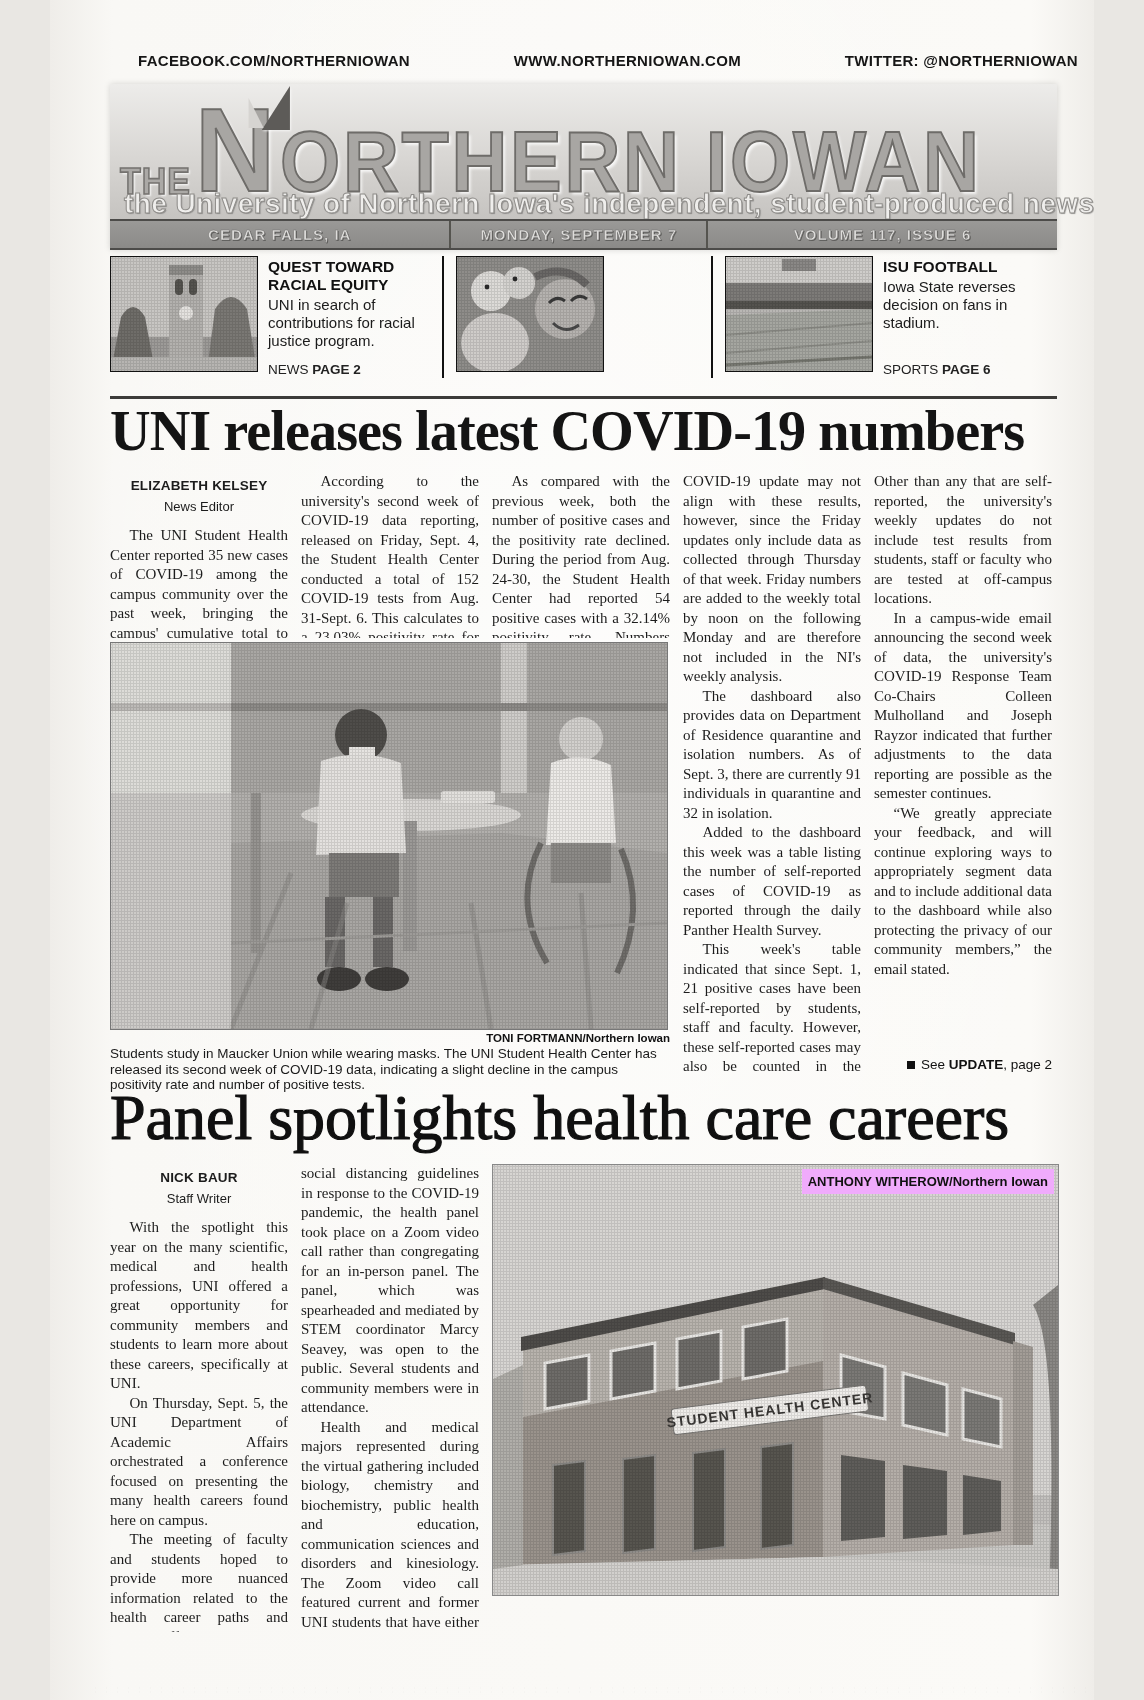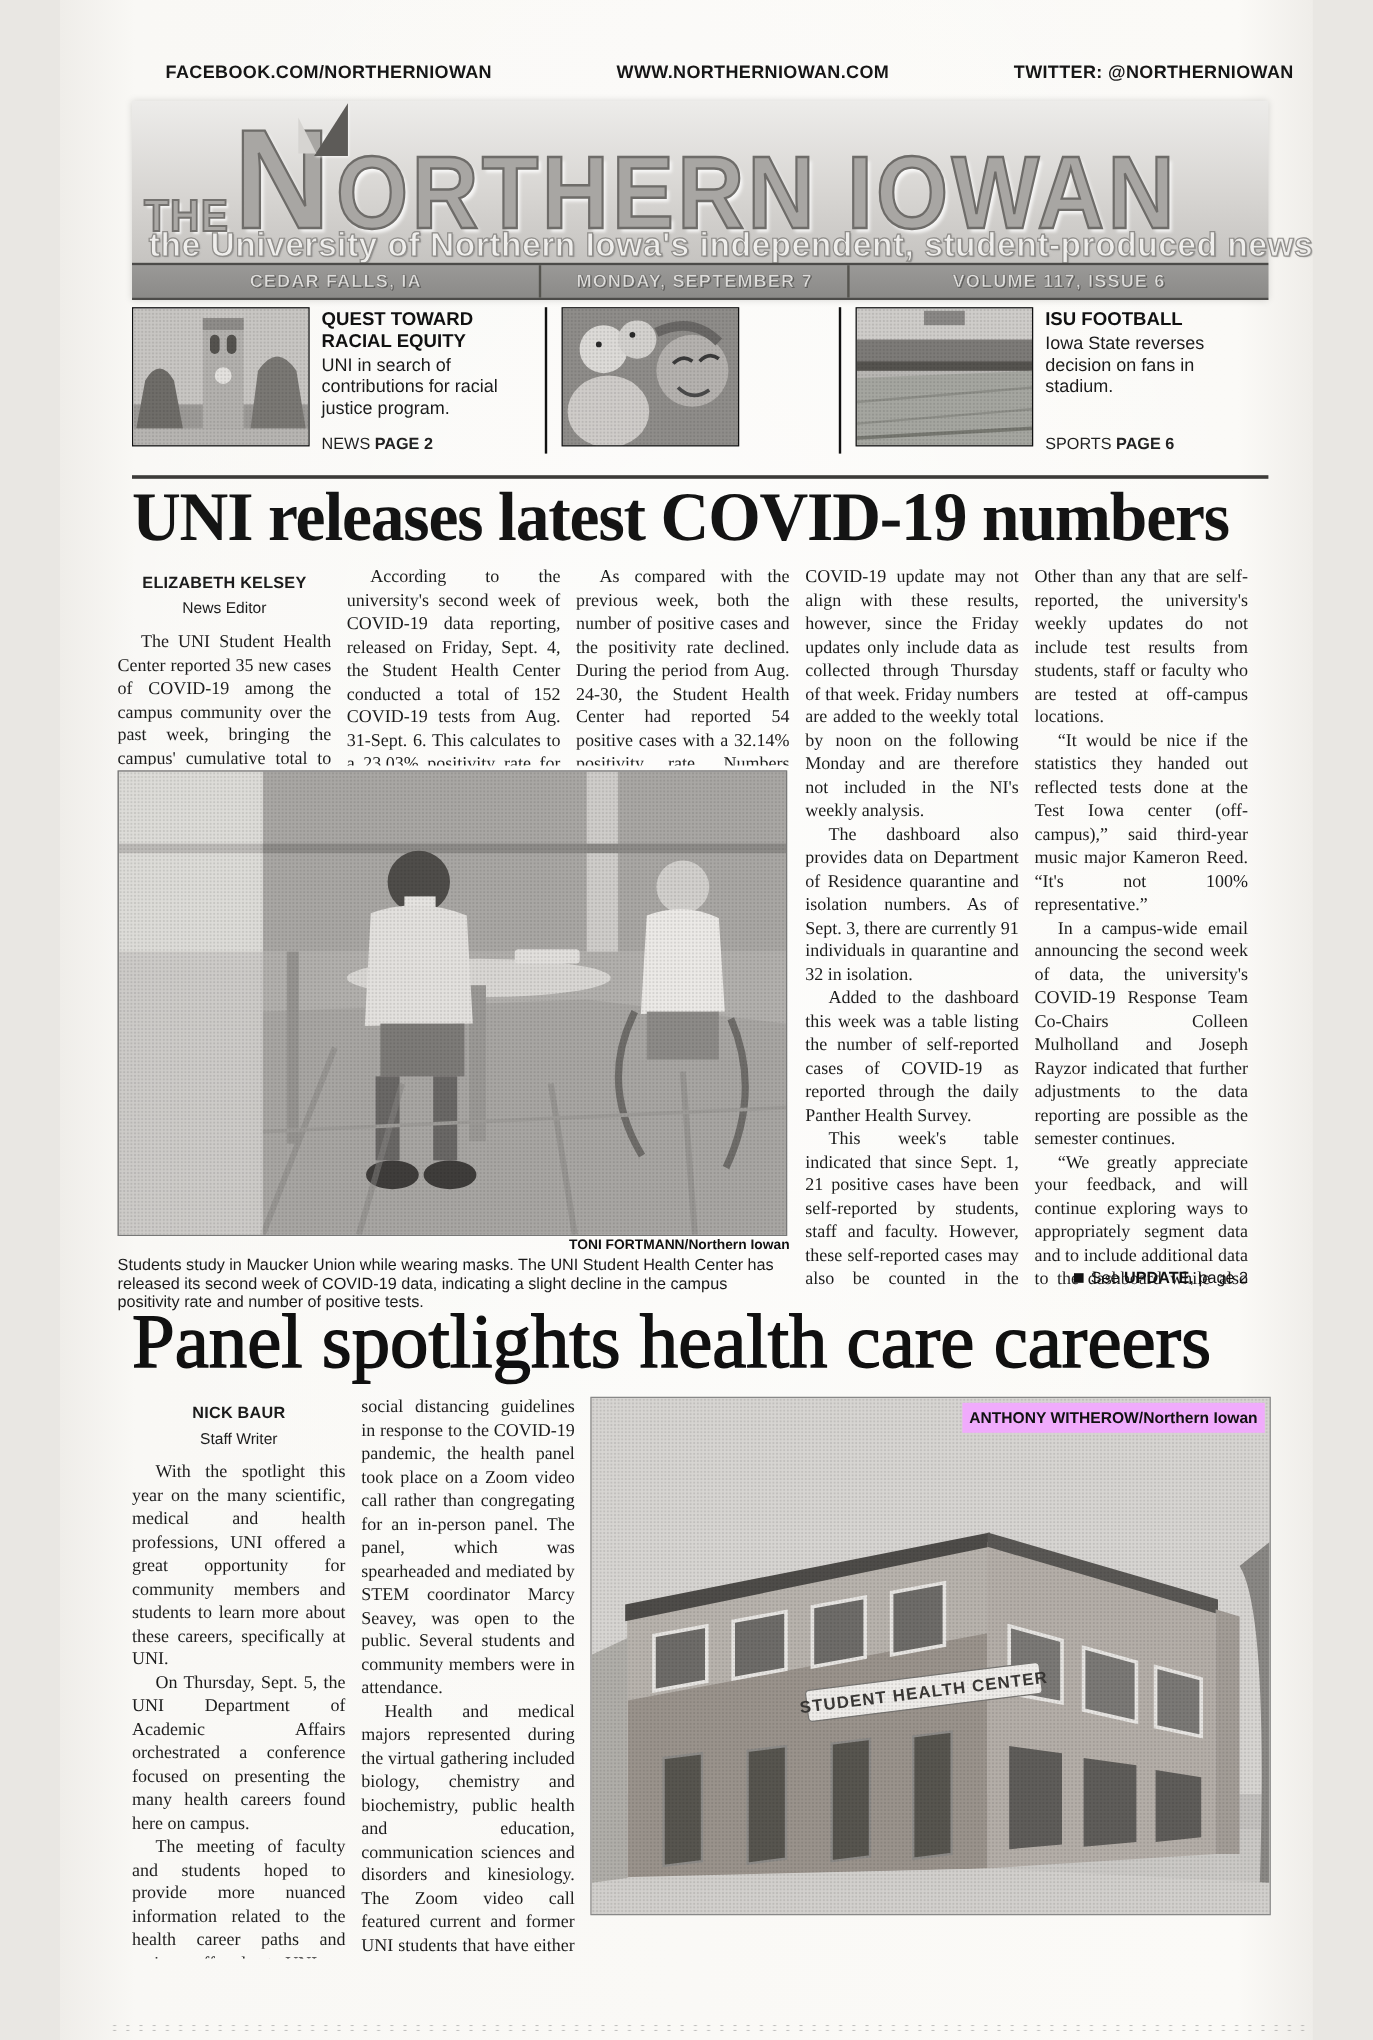--- a/index.html
+++ b/index.html
@@ -42,31 +42,31 @@
     color:#dedddb; text-shadow:1px 1px 0 #5f5e5c; -webkit-text-stroke:.4px #6f6e6c;}
   .infobar .cell + .cell{border-left:2px solid #55544f;}
   .c1{width:36%;} .c2{width:27%;} .c3{width:37%;}
   
   .teasers{position:absolute; top:256px; left:60px; width:947px; height:122px; display:flex;}
   .teaser{flex:1; display:flex; position:relative;}
   .teaser + .teaser{border-left:2px solid #111; padding-left:12px; margin-left:0px;}
   .thumb{width:146px; height:114px; border:1.5px solid #111; flex:none; position:relative; overflow:hidden; background:#bbb;}
   .halftone::after{content:""; position:absolute; inset:0;
     background-image:radial-gradient(rgba(0,0,0,.10) 1px, transparent 1.2px); background-size:3px 3px; pointer-events:none;}
-  .tz{padding:2px 16px 0 10px; display:flex; flex-direction:column; width:170px;}
+  .tz{padding:2px 4px 0 10px; display:flex; flex-direction:column; width:170px;}
   .tz .ttl{font-family:"Liberation Sans", sans-serif; font-weight:bold; font-size:15.5px; line-height:18px; color:#111;}
   .tz .blb{font-family:"Liberation Sans", sans-serif; font-size:15px; line-height:18px; color:#1b1b1b; margin-top:2px;}
   .tz .sec{margin-top:auto; font-family:"Liberation Sans", sans-serif; font-size:13.5px; color:#222; padding-bottom:1px;}
   .tz .sec b{font-weight:bold;}
   .rule-top{position:absolute; top:396px; left:60px; width:947px; height:2.5px; background:#3c3b39;}
   
   .a1-head{position:absolute; top:402px; left:60px; width:947px; text-align:left;
     font-family:"Liberation Serif", serif; font-weight:bold; font-size:58px; line-height:58px; color:#141414;
     transform:scaleX(.97); transform-origin:left; letter-spacing:-1px; white-space:nowrap;}
-  .a1-body{position:absolute; top:472px; left:48px; width:947px; display:flex; gap:13px;}
+  .a1-body{position:absolute; top:472px; left:60px; width:947px; display:flex; gap:13px;}
   .acol{width:178px; flex:none; font-size:15px; line-height:19.5px; text-align:justify; overflow:hidden;}
   .acol p{margin:0; text-indent:1.3em;}
   .acol p.cont{text-indent:0;}
   .a1-left{width:560px; flex:none;}
   .a1-toprow{display:flex; gap:13px; height:166px; overflow:hidden;}
   .byline{text-align:center; font-family:"Liberation Sans", sans-serif; margin:4px 0 10px 0;}
   .byline .nm{font-weight:bold; font-size:13.5px; letter-spacing:.2px;}
   .byline .rl{font-size:13px; margin-top:1px;}
   .photo1{position:relative; width:556px; height:386px; border:1px solid #777; margin-top:4px; background:#b9b7b4; overflow:hidden;}
   .credit{font-family:"Liberation Sans", sans-serif; font-weight:bold; font-size:11.5px; text-align:right; margin-top:2px; color:#111;}
@@ -239,21 +239,20 @@
 
     <div class="acol tallcol">
       <p class="cont">COVID-19 update may not align with these results, however, since the Friday updates only include data as collected through Thursday of that week. Friday numbers are added to the weekly total by noon on the following Monday and are therefore not included in the NI's weekly analysis.</p>
       <p>The dashboard also provides data on Department of Residence quarantine and isolation numbers. As of Sept. 3, there are currently 91 individuals in quarantine and 32 in isolation.</p>
       <p>Added to the dashboard this week was a table listing the number of self-reported cases of COVID-19 as reported through the daily Panther Health Survey.</p>
       <p>This week's table indicated that since Sept. 1, 21 positive cases have been self-reported by students, staff and faculty. However, these self-reported cases may also be counted in the Student Health Center weekly totals, and therefore, the numbers cannot be combined for a grand total.</p>
     </div>
 
     <div class="acol tallcol">
       <p class="cont">Other than any that are self-reported, the university's weekly updates do not include test results from students, staff or faculty who are tested at off-campus locations.</p>
-      <p>“It would be nice if the statistics they handed out reflected tests done at the Test Iowa center (off-campus),” said third-year music major Kameron Reed. “It's not 100% representative.”</p>
       <p>In a campus-wide email announcing the second week of data, the university's COVID-19 Response Team Co-Chairs Colleen Mulholland and Joseph Rayzor indicated that further adjustments to the data reporting are possible as the semester continues.</p>
       <p>“We greatly appreciate your feedback, and will continue exploring ways to appropriately segment data and to include additional data to the dashboard while also protecting the privacy of our community members,” the email stated.</p>
       <div class="jump">
         <span class="sq"></span><span>See </span><b>UPDATE</b><span>, page 2</span>
       </div>
     </div>
   </div>
 
   <div class="a2-head">Panel spotlights health care careers</div>
 

